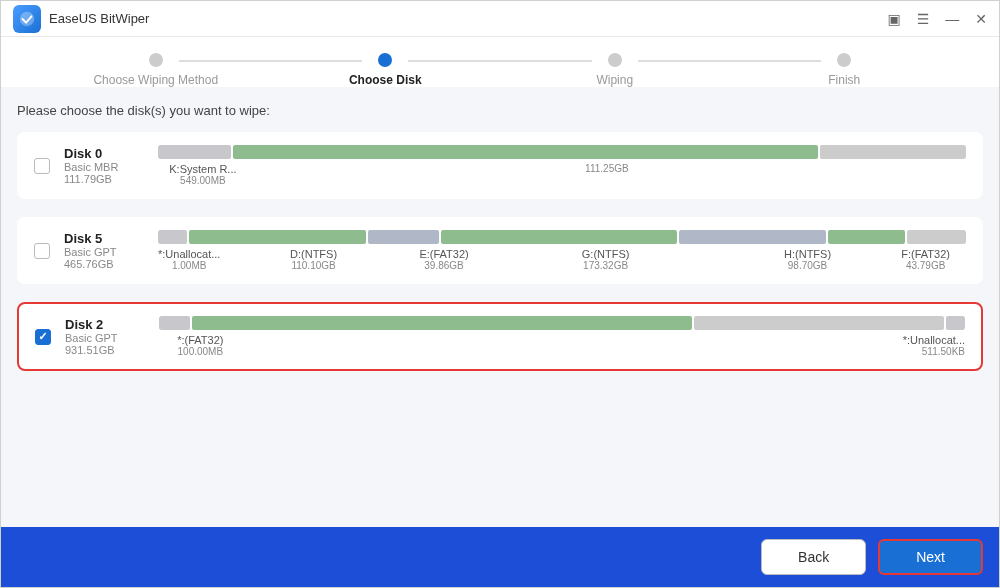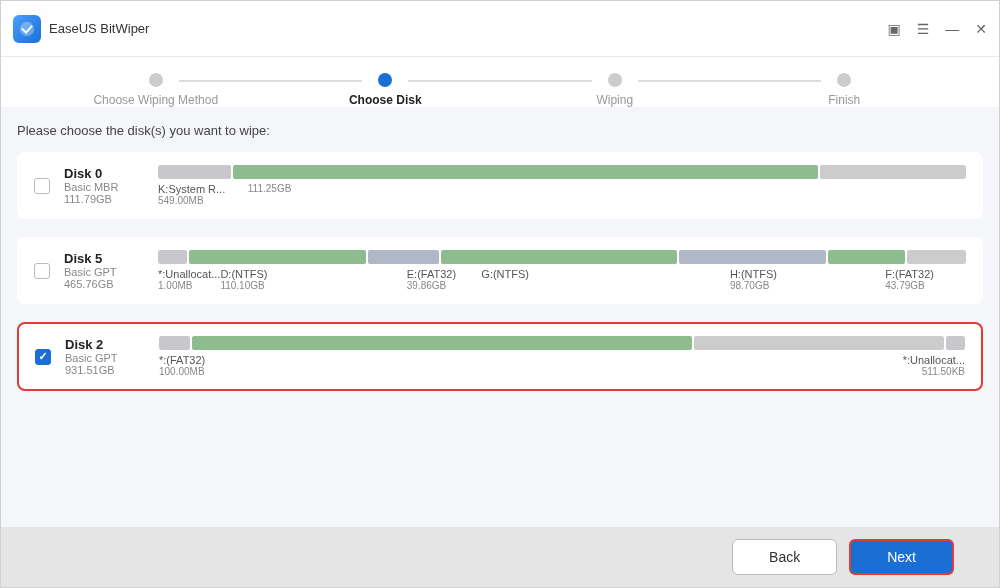--- a/index.html
+++ b/index.html
@@ -13,21 +13,21 @@
     .window {
       width: 1000px;
       height: 588px;
       background: #f5f6fa;
       display: flex;
       flex-direction: column;
       border: 1px solid #d0d0d0;
     }
     .titlebar {
       background: #ffffff;
-      height: 56px;
+      height: 36px;
       display: flex;
       align-items: center;
       padding: 0 12px;
       border-bottom: 1px solid #e8e8e8;
       flex-shrink: 0;
     }
     .titlebar-logo {
       width: 28px;
       height: 28px;
       border-radius: 6px;
@@ -180,20 +180,21 @@
     }
     .disk-size {
       font-size: 11px;
       color: #888;
     }
     .disk-bar-area {
       flex: 1;
       display: flex;
       flex-direction: column;
       gap: 4px;
+      text-align: center;
     }
     .bar-track {
       display: flex;
       height: 14px;
       border-radius: 2px;
       overflow: hidden;
       gap: 2px;
     }
     .bar-seg {
       height: 100%;
@@ -217,22 +218,22 @@
       font-size: 11px;
       color: #555;
       font-weight: 500;
     }
     .partition-size {
       font-size: 10px;
       color: #888;
     }
     
     .footer {
-      background: #e5e5e5;
-      padding: 12px 45px;
+      background: #1d4ed8;
+      padding: 12px 16px;
       display: flex;
       justify-content: flex-end;
       gap: 12px;
       flex-shrink: 0;
     }
     .btn {
       padding: 8px 36px;
       border-radius: 6px;
       font-size: 14px;
       cursor: pointer;
@@ -343,20 +344,21 @@
               <div class="partition-info" style="flex:3">
                 <span class="partition-label">D:(NTFS)</span>
                 <span class="partition-size">110.10GB</span>
               </div>
               <div class="partition-info" style="flex:1.2">
                 <span class="partition-label">E:(FAT32)</span>
                 <span class="partition-size">39.86GB</span>
               </div>
               <div class="partition-info" style="flex:4">
                 <span class="partition-label">G:(NTFS)</span>
+                <span class="partition-size">173.32GB</span>
               </div>
               <div class="partition-info" style="flex:2.5">
                 <span class="partition-label">H:(NTFS)</span>
                 <span class="partition-size">98.70GB</span>
               </div>
               <div class="partition-info" style="flex:1.3">
                 <span class="partition-label">F:(FAT32)</span>
                 <span class="partition-size">43.79GB</span>
               </div>
             </div>

